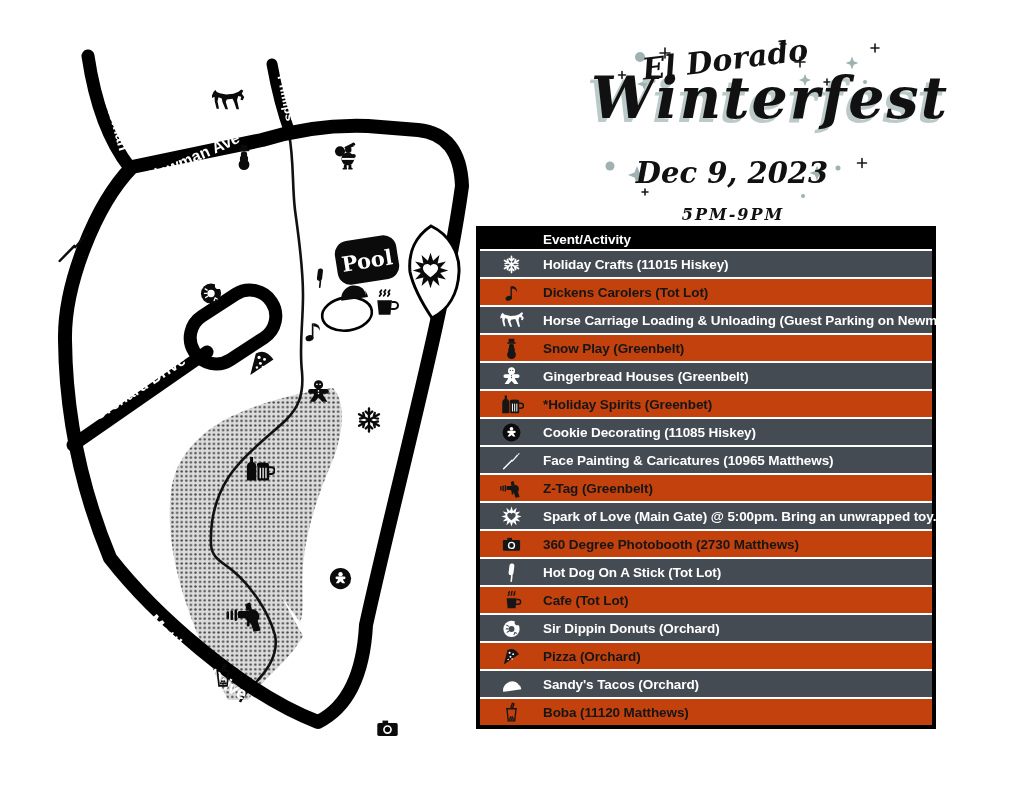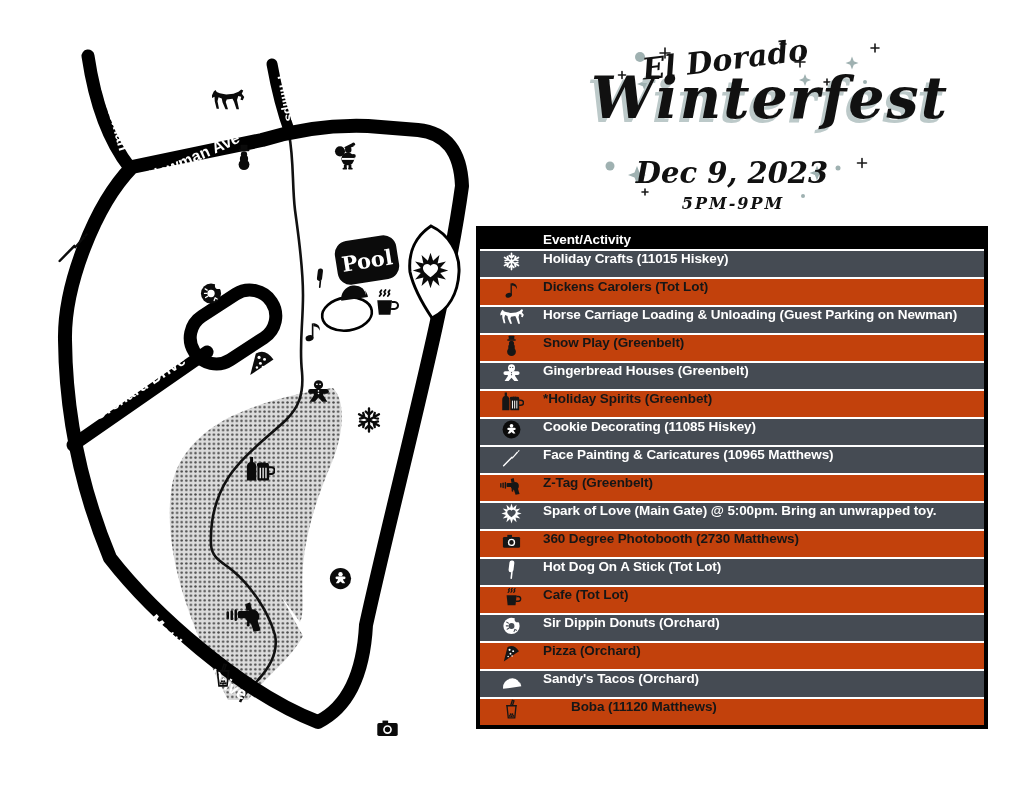--- a/index.html
+++ b/index.html
@@ -18,31 +18,31 @@
 
   
   .title-block{position:absolute;left:540px;top:28px;width:460px;height:200px;}
   .title-block .line{position:absolute;white-space:nowrap;transform:translateX(-50%);color:#111;}
   .t-pre{left:185px;top:14px;font-family:"DejaVu Serif",serif;font-style:italic;font-weight:700;
          font-size:30px;transform:translateX(-50%) rotate(-7deg)!important;}
   .t-main{left:230px;top:36px;font-family:"DejaVu Serif",serif;font-style:italic;font-weight:700;
           font-size:57px;letter-spacing:2px;text-shadow:-4px 4px 0 var(--title-shadow);}
   .t-date{left:192px;top:128px;font-family:"DejaVu Serif",serif;font-style:italic;font-weight:700;
           font-size:29px;}
-  .t-time{left:193px;top:166px;font-family:"DejaVu Serif",serif;font-style:italic;font-weight:700;
+  .t-time{left:193px;top:177px;font-family:"DejaVu Serif",serif;font-style:italic;font-weight:700;
           font-size:16px;letter-spacing:2px;}
   .sparkles{position:absolute;left:0;top:0;pointer-events:none;}
 
   
-  .events{position:absolute;left:476px;top:226px;width:512px;border:4px solid #000;background:#fff;}
+  .events{position:absolute;left:476px;top:226px;width:460px;border:4px solid #000;background:#fff;}
   .ev-header{display:flex;align-items:center;height:19px;background:#000;color:#fff;
              font-size:12.5px;font-weight:700;margin-bottom:2px;}
   .ev-header .cell-icon{width:63px;flex:none;}
-  .row{display:flex;align-items:flex-start;height:26px;margin-bottom:2px;}
-  .row:last-of-type{margin-bottom:0;gap:28px;}
+  .row{display:flex;align-items:center;height:26px;margin-bottom:2px;}
+  .row:last-of-type{margin-bottom:0;}
   .row.dark{background:var(--row-dark);color:#fff;--bg:var(--row-dark);}
   .row.light{background:#c2410c;color:#161616;--bg:#ffffff;}
   .cell-icon{width:63px;flex:none;display:flex;align-items:center;justify-content:center;}
   .cell-icon svg{display:block;}
   .cell-label{font-size:13.5px;font-weight:700;letter-spacing:-0.1px;white-space:nowrap;}
 </style>
 </head>
 <body>
 
 <div class="page">

